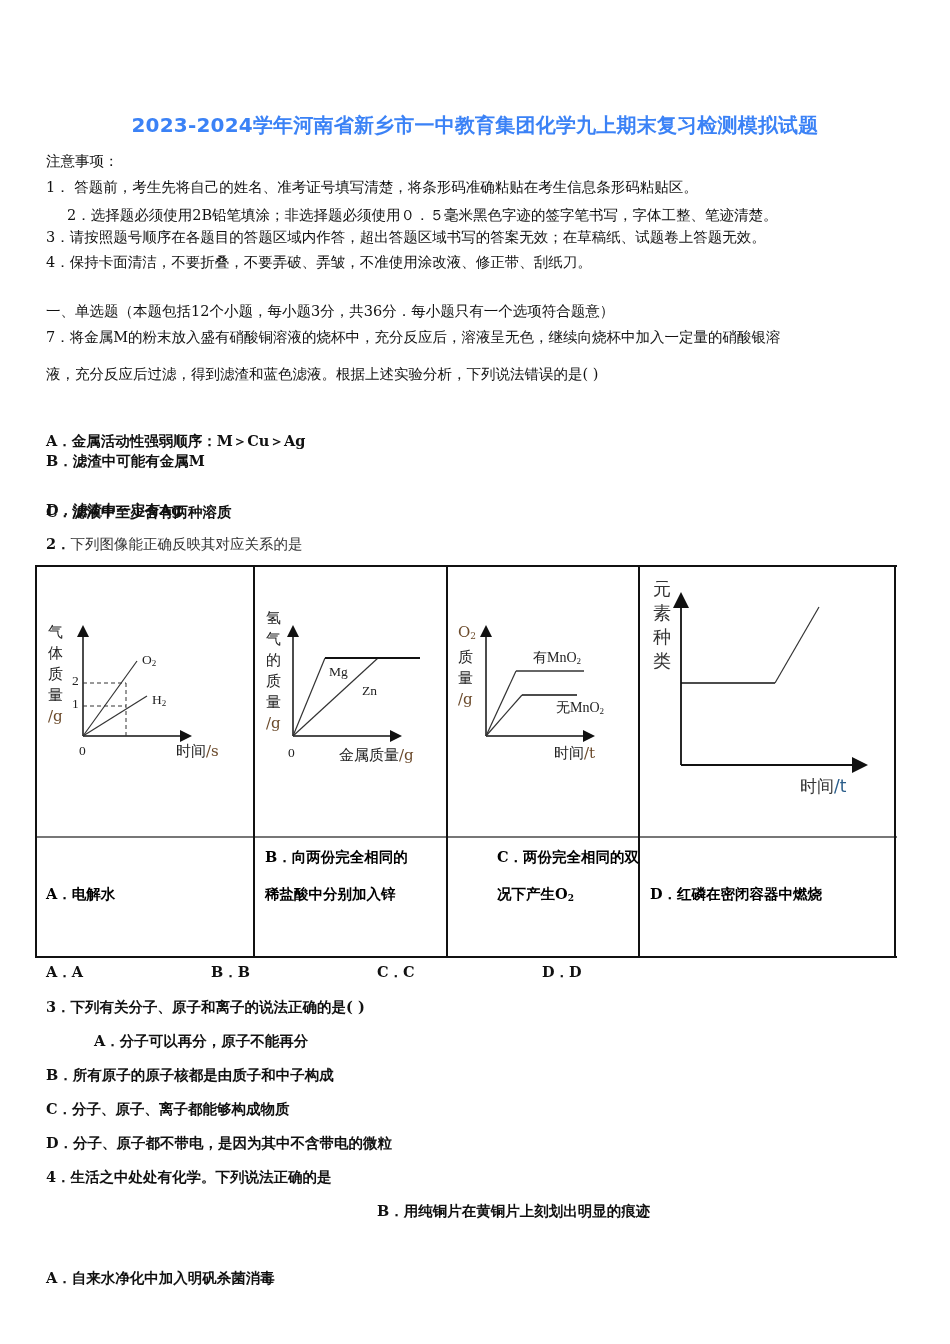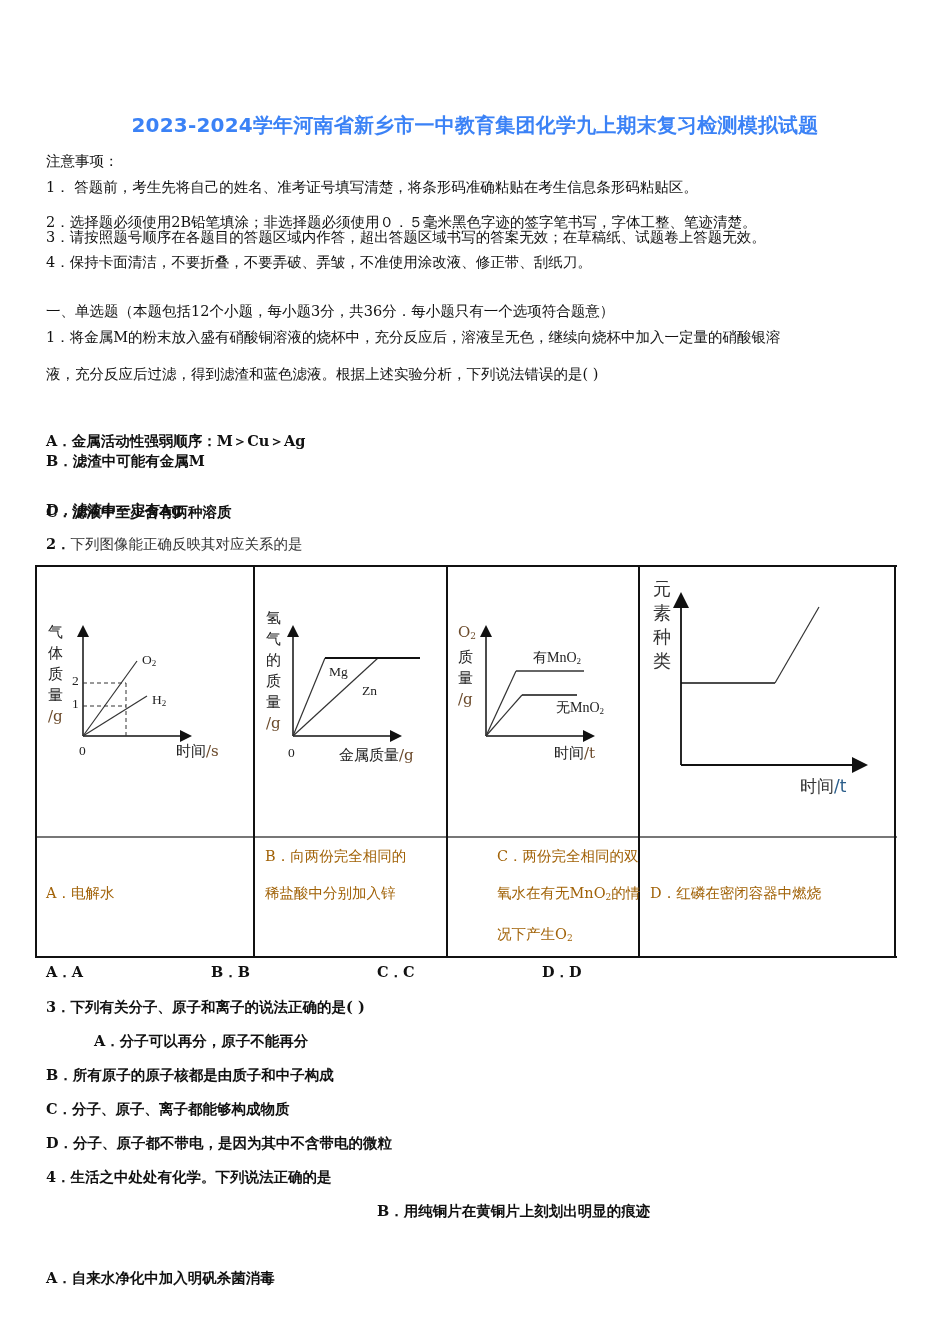--- a/index.html
+++ b/index.html
@@ -19,40 +19,40 @@
   .opt { left: 46px; font-size: 14.5px; font-weight: bold; color: #111; }
   .q2 { left: 46px; font-size: 14.5px; color: #333; }
   .q2 b { color: #111; }
   sub { font-size: 9px; vertical-align: -2px; }
 
   .grid { position: absolute; left: 35px; top: 565px; width: 860px; height: 393px; }
   .grid .vline { position: absolute; top: 0; width: 2px; height: 393px; background: #111; }
   .grid .hline { position: absolute; left: 0; height: 2px; background: #111; width: 862px; }
   .grid .hmid { position: absolute; left: 0; top: 271px; width: 862px; height: 2px; background: #777; }
 
-  .cell-text { position: absolute; font-size: 14.5px; font-weight: normal; line-height: 37px; color: #a16207; }
+  .cell-text { position: absolute; font-size: 14.5px; font-weight: bold; line-height: 37px; color: #000000; }
   .axis-label { position: absolute; font-family: "DejaVu Sans", "Liberation Sans", sans-serif; font-size: 15px; color: #222; line-height: 21px; }
   .axis-label .unit { color: #6b4a2b; font-family: "DejaVu Serif", serif; }
   .chart-txt { position: absolute; font-size: 13.5px; color: #222; font-family: "Liberation Serif", "DejaVu Serif", serif; }
   .ans { position: absolute; top: 963px; font-size: 14.5px; font-weight: bold; }
 </style>
 </head>
 <body>
 
 <div class="abs title">2023-2024学年河南省新乡市一中教育集团化学九上期末复习检测模拟试题</div>
 
 <div class="abs note" style="top:152px;">注意事项：</div>
 <div class="abs note" style="top:178px;">1．  答题前，考生先将自己的姓名、准考证号填写清楚，将条形码准确粘贴在考生信息条形码粘贴区。</div>
-<div class="abs note" style="top:213px;">2．选择题必须使用2B铅笔填涂；非选择题必须使用０．５毫米黑色字迹的签字笔书写，字体工整、笔迹清楚。</div>
+<div class="abs note" style="top:206px;margin-left:21px;">2．选择题必须使用2B铅笔填涂；非选择题必须使用０．５毫米黑色字迹的签字笔书写，字体工整、笔迹清楚。</div>
 <div class="abs note" style="top:228px;">3．请按照题号顺序在各题目的答题区域内作答，超出答题区域书写的答案无效；在草稿纸、试题卷上答题无效。</div>
 <div class="abs note" style="top:253px;">4．保持卡面清洁，不要折叠，不要弄破、弄皱，不准使用涂改液、修正带、刮纸刀。</div>
 
 <div class="abs line" style="top:302px;">一、单选题（本题包括12个小题，每小题3分，共36分．每小题只有一个选项符合题意）</div>
 
-<div class="abs line" style="top:328px;">1．将金属M的粉末放入盛有硝酸铜溶液的烧杯中，充分反应后，溶液呈无色，继续向烧杯中加入一定量的硝酸银溶</div>
+<div class="abs line" style="top:328px;">7．将金属M的粉末放入盛有硝酸铜溶液的烧杯中，充分反应后，溶液呈无色，继续向烧杯中加入一定量的硝酸银溶</div>
 <div class="abs line" style="top:365px;">液，充分反应后过滤，得到滤渣和蓝色滤液。根据上述实验分析，下列说法错误的是( )</div>
 <div class="abs opt" style="top:416px;margin-top:16px;">A．金属活动性强弱顺序：M＞Cu＞Ag</div>
 <div class="abs opt" style="top:452px;">B．滤渣中可能有金属M</div>
 <div class="abs opt" style="top:467px;margin-top:36px;">C．滤液中至少含有两种溶质</div>
 <div class="abs opt" style="top:501px;">D．滤渣中一定有Ag</div>
 
 <div class="abs q2" style="top:535px;">
   <b>2．</b><span>下列图像能正确反映其对应关系的是</span>
 </div>
 
@@ -170,21 +170,20 @@
   <div class="axis-label" style="left:800px; top:776px; font-size:17px; color:#333;"><span>时间</span><span style="color:#2a5d8a;">/t</span></div>
 </div>
 
 <div class="cell-text" style="left:46px; top:875px;">A．电解水</div>
 <div class="cell-text" style="left:265px; top:838px;">
   <div>B．向两份完全相同的</div>
   <div>稀盐酸中分别加入锌</div>
 </div>
 <div class="cell-text" style="left:457px; top:838px;margin-left:40px;">
   <div>C．两份完全相同的双</div>
-  <div><span>氧水在有无MnO</span><sub>2</sub><span>的情</span></div>
   <div><span>况下产生O</span><sub>2</sub></div>
 </div>
 <div class="cell-text" style="left:650px; top:875px;">D．红磷在密闭容器中燃烧</div>
 
 <div class="ans" style="left:46px;">A．A</div>
 <div class="ans" style="left:211px;">B．B</div>
 <div class="ans" style="left:377px;">C．C</div>
 <div class="ans" style="left:542px;">D．D</div>
 
 <div class="abs opt" style="top:998px;">3．下列有关分子、原子和离子的说法正确的是( )</div>

